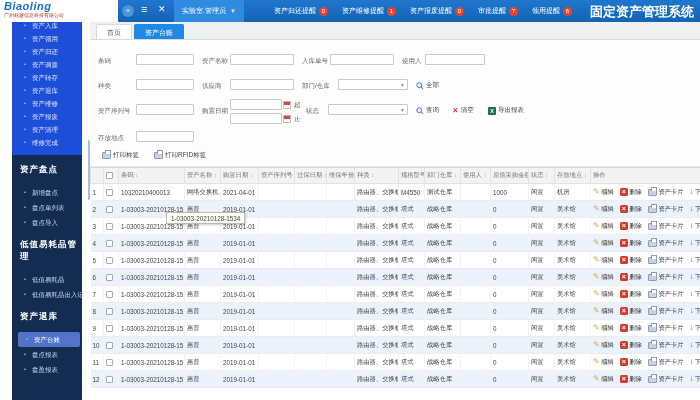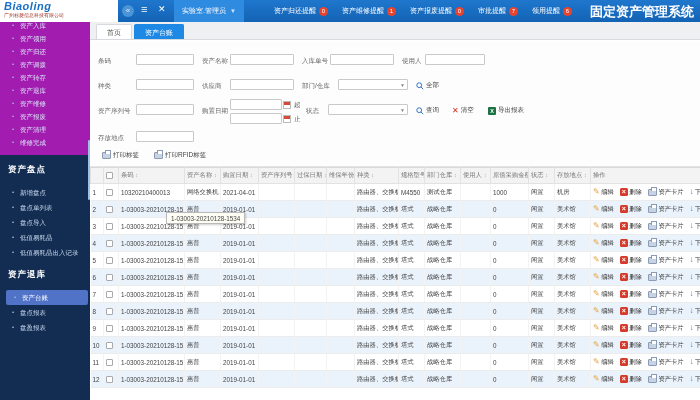--- a/index.html
+++ b/index.html
@@ -21,21 +21,21 @@
     display:flex; align-items:center; gap:4px; color:#fff; font-size:7px; cursor:pointer;}
   .user-tab .caret { font-size:6px; color:#cfe4f8;}
   .rem-wrap { position:absolute; left:262px; top:0; height:22px; display:flex; align-items:center; gap:14px; padding-left:12px;}
   .rem { display:flex; align-items:center; gap:3px; color:#fff; font-size:7px; cursor:pointer; white-space:nowrap;}
   .badge { display:inline-block; min-width:9px; height:9px; border-radius:5px; background:#e8432e;
     color:#fff; font-size:6px; line-height:9px; text-align:center; padding:0 1px;}
   .app-title { position:absolute; left:590px; top:3px; width:120px; color:#fff; font-size:13px;
     font-weight:bold; white-space:nowrap; overflow:hidden;}
 
   
-  .sidebar { position:absolute; left:0; top:22px; width:90px; height:378px; background:#a21caf; overflow:hidden;}
+  .sidebar { position:absolute; left:12px; top:22px; width:70px; height:378px; background:#1d4ed8; overflow:hidden;}
   .sb-upper { padding-top:2px; margin-top:-5px;}
   .sb-item { display:flex; align-items:center; gap:6px; padding:3px 0 3px 12px; color:#d9e6f7;
     font-size:6.5px; line-height:7px; cursor:pointer; white-space:nowrap;}
   .sb-item .blt { color:#9fc0e8; font-size:6px;}
   .sb-lower { background:#122c52; margin-top:6px; padding-bottom:20px; min-height:300px;}
   .sb-section-title { color:#fff; font-size:8.5px; font-weight:bold; padding:9px 0 9px 8px; letter-spacing:1px;}
   .sb-lower .sb-item { color:#c9d9ef; padding:4px 0 4px 12px;}
   .sb-item.active { background:#5073c8; border-radius:2px; margin:0 2px 0 6px; padding-left:8px; color:#fff;}
   .sb-scroll { position:absolute; right:0; top:140px; width:2px; height:60px; background:#9cc0e8; border-radius:1px;}
 
@@ -169,20 +169,21 @@
         <span>新增盘点</span>
       </div>
       <div class="sb-item">
         <span class="blt">•</span>
         <span>盘点单列表</span>
       </div>
       <div class="sb-item">
         <span class="blt">•</span>
         <span>盘点导入</span>
       </div>
+      <div class="sb-section-title">低值易耗品管理</div>
       <div class="sb-item">
         <span class="blt">•</span>
         <span>低值易耗品</span>
       </div>
       <div class="sb-item">
         <span class="blt">•</span>
         <span>低值易耗品出入记录</span>
       </div>
       <div class="sb-section-title">资产退库</div>
       <div class="sb-item active">

